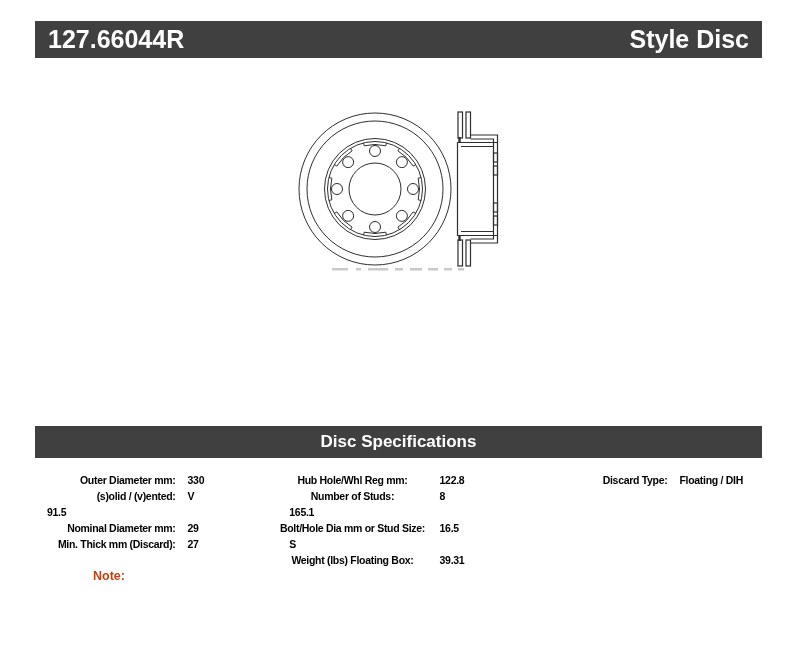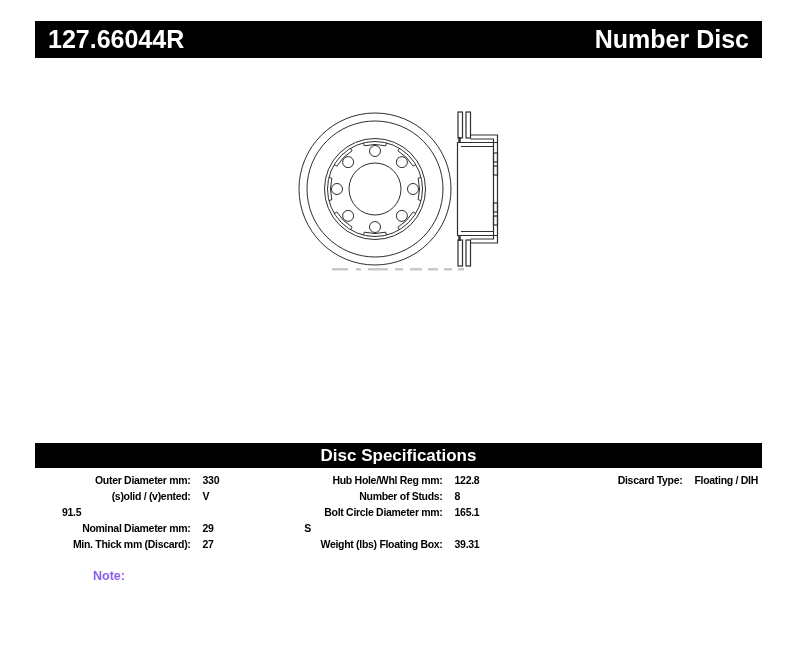--- a/index.html
+++ b/index.html
@@ -1,46 +1,46 @@
 <!DOCTYPE html>
 <html><head>
 <meta charset="utf-8">
 <style>
   html,body{margin:0;padding:0;background:#fff;}
   .page{position:relative;width:800px;height:655px;background:#ffffff;
         font-family:"Liberation Sans",sans-serif;overflow:hidden;}
-  .bar{position:absolute;left:35px;width:727px;background:#000000;color:#fff;
+  .bar{position:absolute;left:35px;width:727px;background:#404040;color:#fff;
        display:flex;align-items:center;box-sizing:border-box;}
   .header-bar{top:21px;height:37px;justify-content:space-between;
               padding:0 13px;font-weight:bold;font-size:25px;}
-  .spec-bar{top:443px;height:25px;justify-content:center;
+  .spec-bar{top:426px;height:32px;justify-content:center;
             font-weight:bold;font-size:17px;}
   .drawing{position:absolute;left:290px;top:100px;width:220px;height:180px;}
   .drawing svg{display:block;}
-  .spec-grid{position:absolute;top:472px;left:50px;width:727px;
+  .spec-grid{position:absolute;top:472px;left:35px;width:727px;
              display:grid;grid-template-columns:1fr 1fr 1fr;color:#000;}
   .spec-col{display:flex;flex-direction:column;}
   .spec-row{display:flex;line-height:16px;font-size:10.5px;font-weight:bold;
             letter-spacing:-0.3px;white-space:nowrap;}
   .spec-label{text-align:right;}
   .spec-col.c1 .spec-label{flex:0 0 58%;}
-  .spec-col.c2 .spec-label{flex:0 0 62%;}
+  .spec-col.c2 .spec-label{flex:0 0 62%;text-align:center;}
   .spec-col.c3 .spec-label{flex:0 0 61%;}
   .spec-value{margin-left:12px;text-align:left;}
   .note{position:absolute;left:93px;top:569px;font-weight:bold;
-        font-size:12.5px;color:#8b5cf6;}
+        font-size:12.5px;color:#c2410c;}
 </style>
 </head>
 <body>
 
 <div class="page">
 
   <div class="bar header-bar">
     <span>127.66044R</span>
-    <span>Number Disc</span>
+    <span>Style Disc</span>
   </div>
 
   <div class="drawing">
     <svg width="220" height="180" viewBox="290 100 220 180" stroke="#2e2e2e" fill="none" stroke-width="1">
 
       <g>
         <circle cx="375" cy="189" r="76"></circle>
         <circle cx="375" cy="189" r="68"></circle>
         <circle cx="375" cy="189" r="50.5"></circle>
         <circle cx="375" cy="189" r="47.5"></circle>
@@ -131,22 +131,25 @@
     <div class="spec-col c2">
       <div class="spec-row">
         <span class="spec-label">Hub Hole/Whl Reg mm:</span>
         <span class="spec-value">122.8</span>
       </div>
       <div class="spec-row">
         <span class="spec-label">Number of Studs:</span>
         <span class="spec-value">8</span>
       </div>
       <div class="spec-row">
-        <span class="spec-label">Bolt Circle Diameter mm:</span>
         <span class="spec-value">165.1</span>
+      </div>
+      <div class="spec-row">
+        <span class="spec-label">Bolt/Hole Dia mm or Stud Size:</span>
+        <span class="spec-value">16.5</span>
       </div>
       <div class="spec-row">
         <span class="spec-value">S</span>
       </div>
       <div class="spec-row">
         <span class="spec-label">Weight (lbs) Floating Box:</span>
         <span class="spec-value">39.31</span>
       </div>
     </div>
     <div class="spec-col c3">

